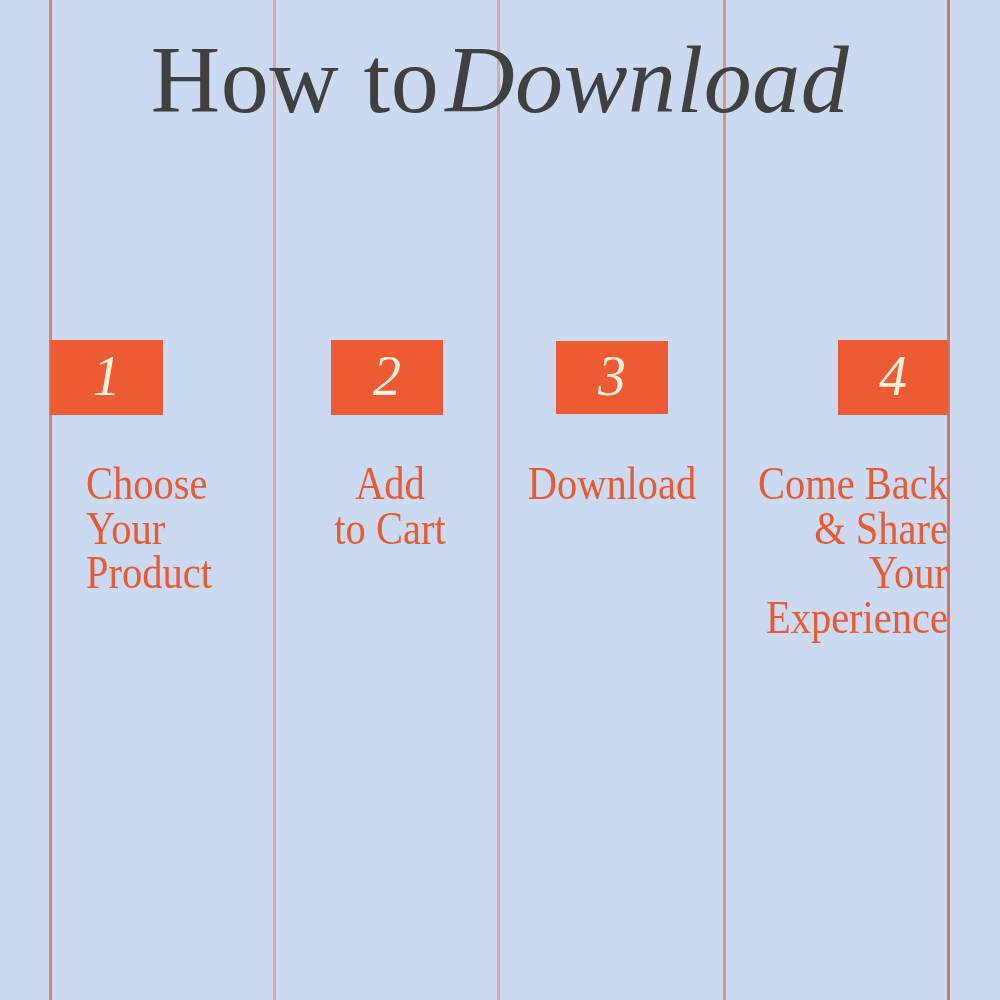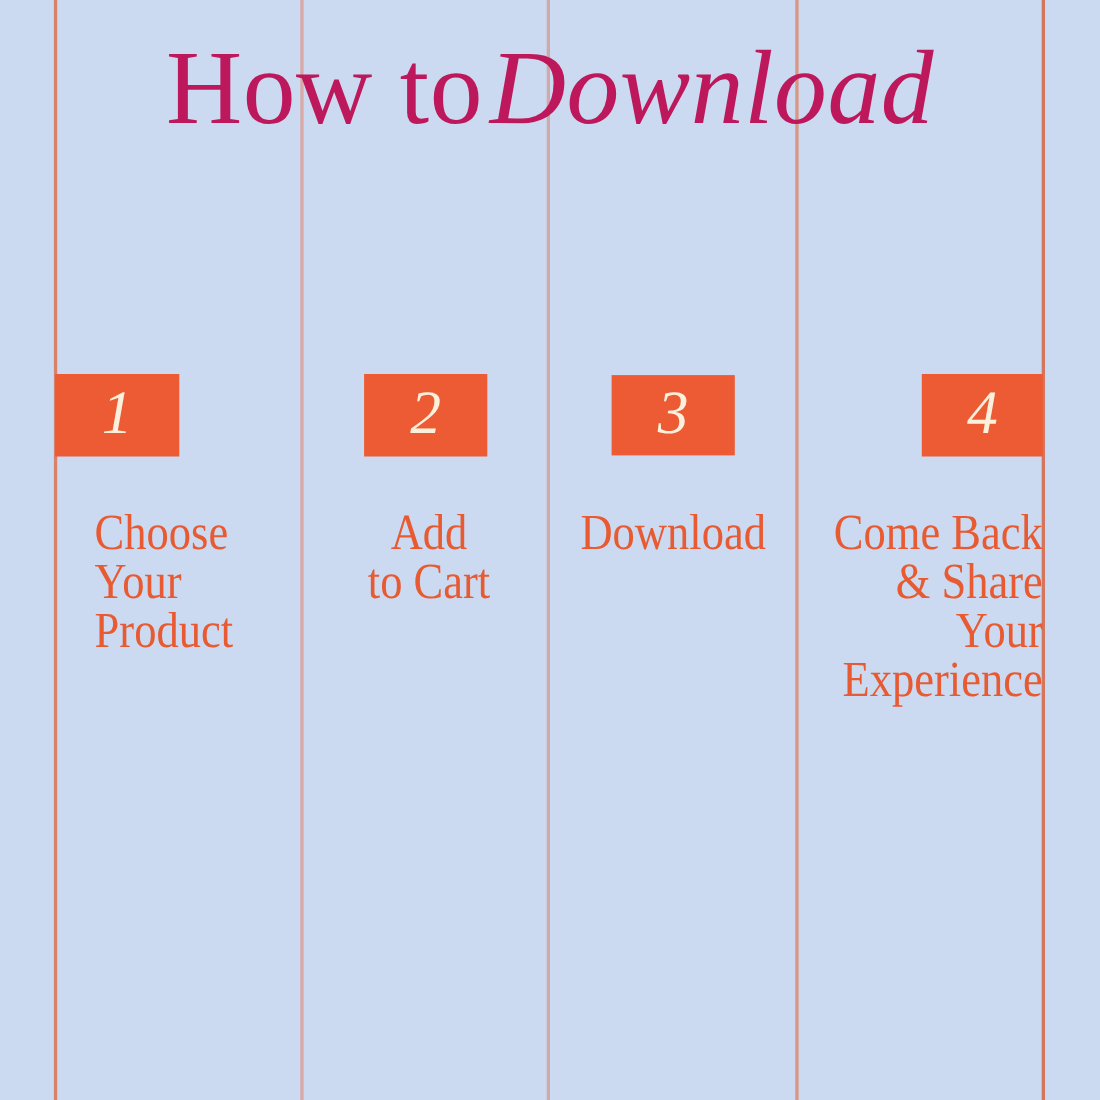--- a/index.html
+++ b/index.html
@@ -29,21 +29,21 @@
   .rule-3 { left: 723px; background: #D99683; }
   .rule-4 { left: 947px; background: #D4765E; }
 
   
   .title {
     position: absolute;
     left: 0;
     top: 30px;
     width: 1000px;
     text-align: center;
-    color: #be185d;
+    color: #404040;
     font-size: 96px;
     line-height: 1.05;
     white-space: nowrap;
     letter-spacing: 0.5px;
   }
   .title .roman { font-style: normal; }
   .title .italic { font-style: italic; padding-left: 6px; }
 
   
   .chip {

